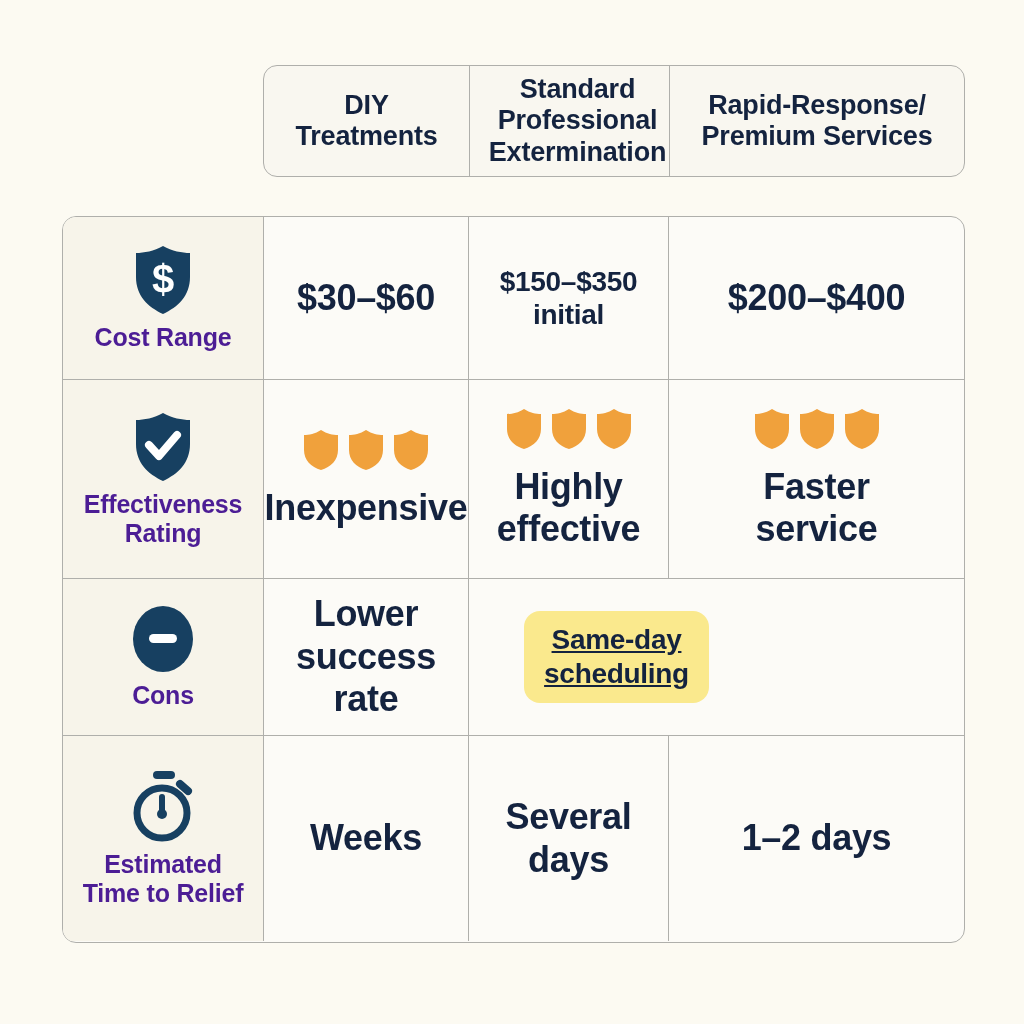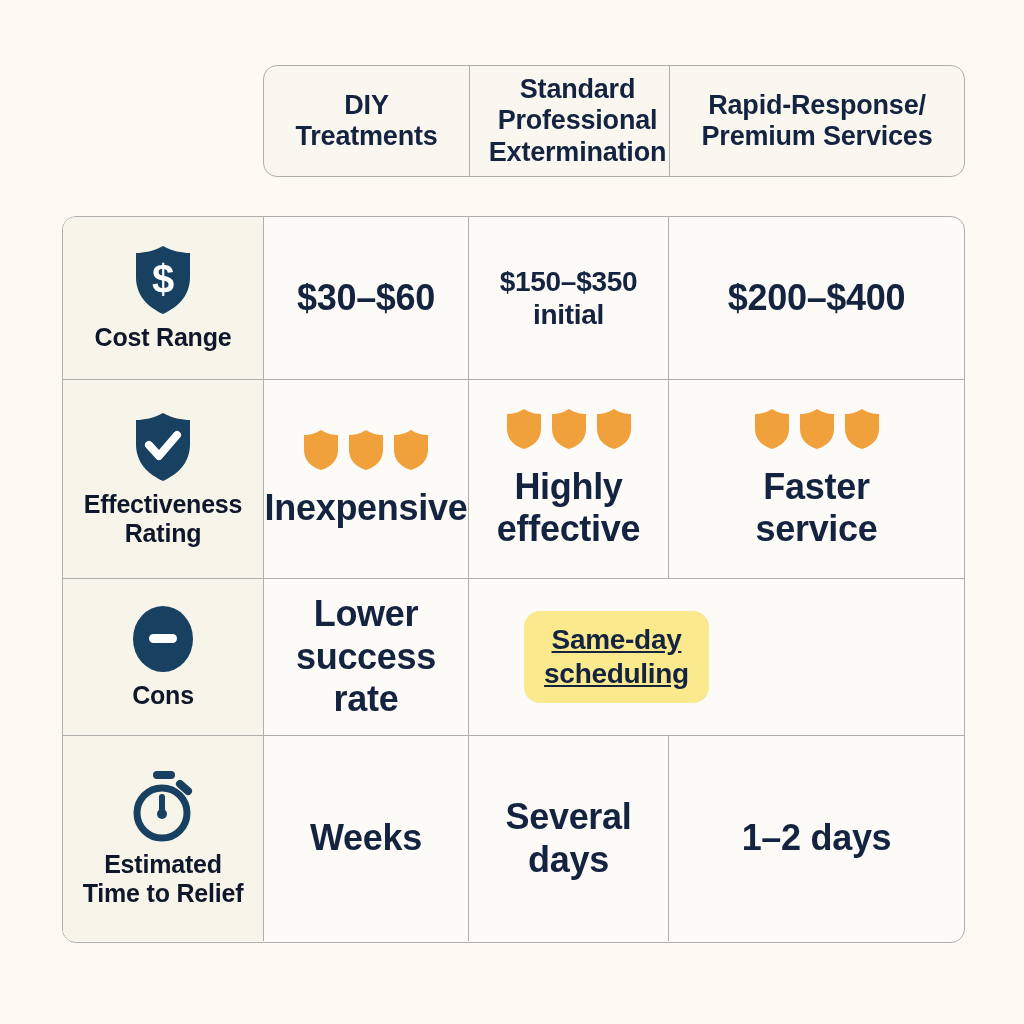--- a/index.html
+++ b/index.html
@@ -97,21 +97,21 @@
   }
   .cell.d1 { width: 205px; }
   .cell.d2 { width: 200px; align-items: center; }
   .cell.d3 { width: 295px; }
 
   .label-text {
     font-size: 25px;
     font-weight: 700;
     line-height: 1.15;
     letter-spacing: -0.2px;
-    color: #0f172a;
+    color: #4c1d95;
   }
 
   .value-text {
     font-size: 36px;
     font-weight: 700;
     line-height: 1.18;
     letter-spacing: -0.3px;
     color: #14233F;
   }
   .value-text.small {

